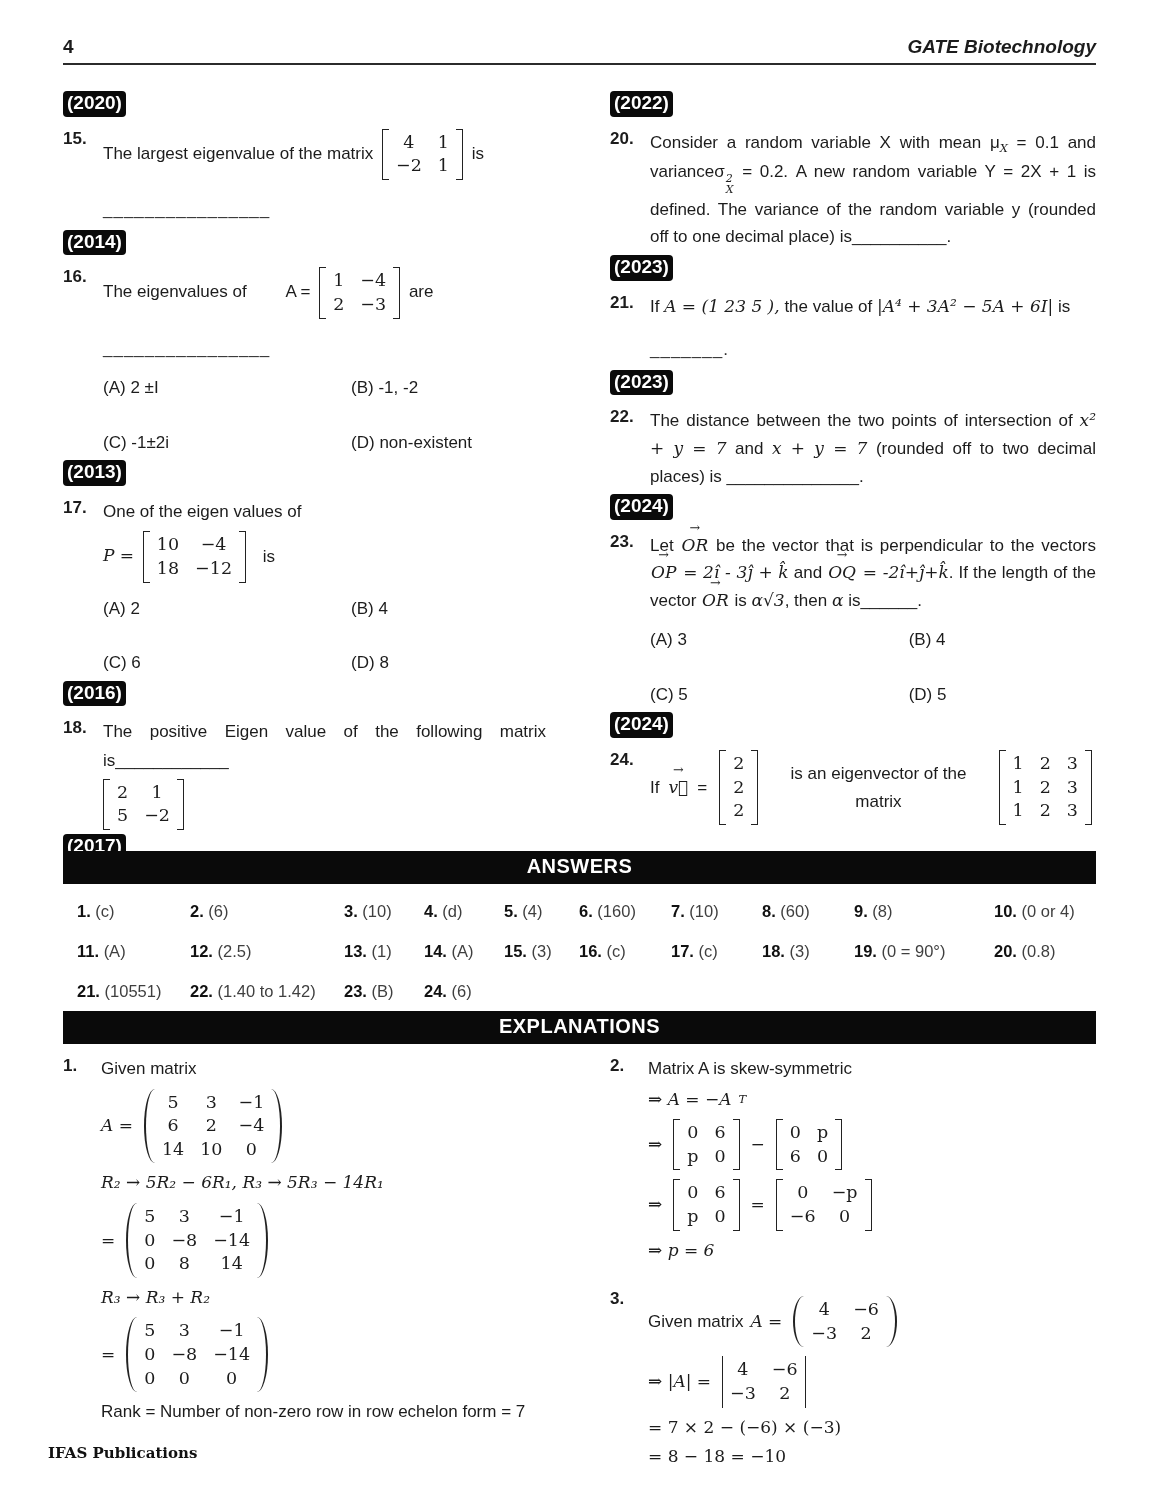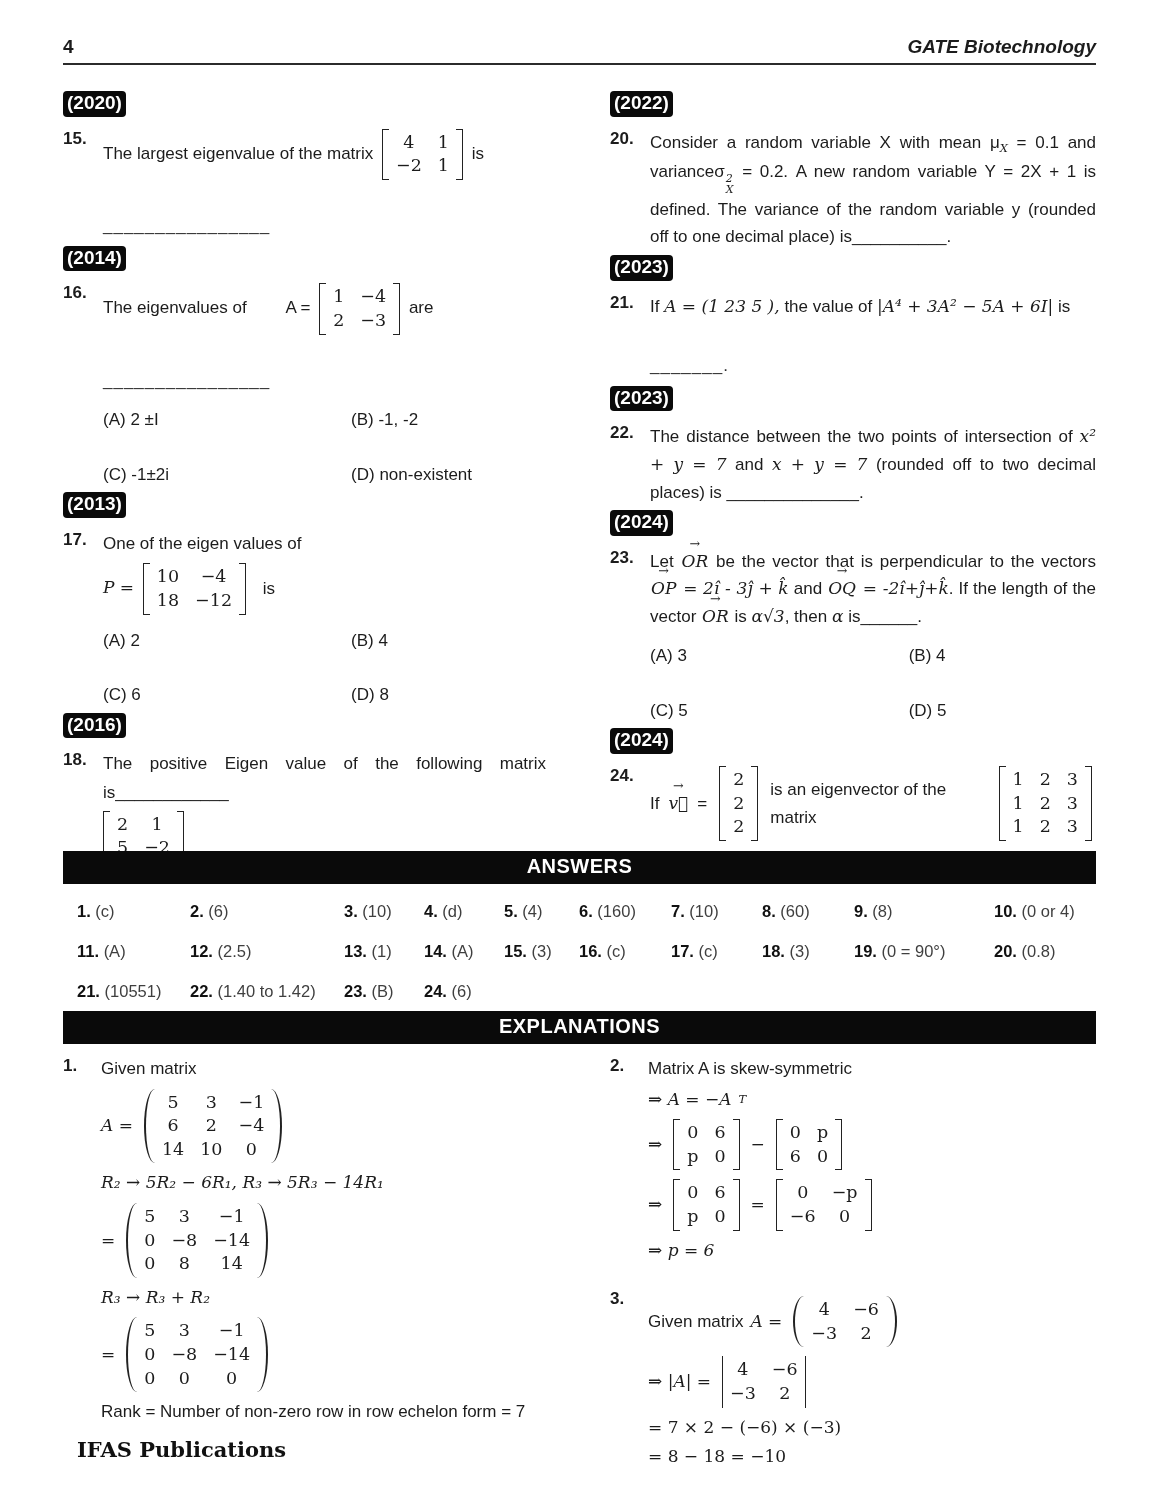--- a/index.html
+++ b/index.html
@@ -17,21 +17,21 @@
   .col{width:483px;}
   .col.rightcol{width:486px;}
   .badge{display:inline-block;background:#0a0a0a;color:#fff;font-weight:700;font-size:19px;
          padding:0 4px 2px;border-radius:4px;margin:2px 0 8px;line-height:1.25;}
   .badge.first{margin-top:2px;}
   .q{display:flex;gap:10px;margin:4px 0 2px;}
   .qn{font-weight:700;flex:0 0 30px;}
   .qb{flex:1;text-align:justify;line-height:1.62;}
   .opts{display:grid;grid-template-columns:56% 44%;row-gap:27px;margin-top:12px;text-align:left;}
   .opts.narrow{grid-template-columns:58% 42%;}
-  .blankline{margin:32px 0 2px;text-align:left;letter-spacing:1px;color:#2e2e2e;}
+  .blankline{margin:16px 0 2px;text-align:left;letter-spacing:1px;color:#2e2e2e;}
   .frag{}
   .mt{font-family:"DejaVu Serif",serif;font-style:italic;}
   .mtu{font-family:"DejaVu Serif",serif;}
   
   .mx{display:inline-flex;align-items:stretch;vertical-align:middle;
       font-family:"DejaVu Serif",serif;font-style:normal;font-size:17.5px;margin:0 4px;}
   .cells{display:grid;column-gap:16px;padding:2px 7px;justify-items:center;align-content:center;line-height:1.35;}
   .c1{grid-template-columns:auto;}
   .c2{grid-template-columns:auto auto;}
   .c3{grid-template-columns:auto auto auto;}
@@ -62,24 +62,24 @@
   .exps{display:flex;gap:64px;margin-top:12px;}
   .excol{width:483px;}
   .excol.rightcol{width:486px;}
   .ex{display:flex;gap:12px;}
   .exn{font-weight:700;flex:0 0 26px;}
   .exb{flex:1;line-height:1.5;}
   .exline{margin:5px 0;display:flex;align-items:center;gap:7px;flex-wrap:wrap;}
   .exline .mx{margin:2px 4px;}
   .ex3gap{margin-top:26px;}
   .q24line{display:flex;align-items:center;gap:8px;}
-  .q24line .grow{flex:1;text-align:left;}
-  
-  .footer{position:absolute;left:77px;bottom:38px;font-family:"DejaVu Serif",serif;
-          font-weight:700;font-size:21px;color:#111;}
+  .q24line .grow{flex:1;text-align:center;}
+  
+  .footer{position:absolute;left:48px;bottom:38px;font-family:"DejaVu Serif",serif;
+          font-weight:700;font-size:15px;color:#111;}
 </style>
 </head>
 <body>
 
 <div class="page">
   <div class="content">
 
     <div class="pagehead">
       <span class="pagenum">4</span>
       <span class="booktitle">GATE Biotechnology</span>

